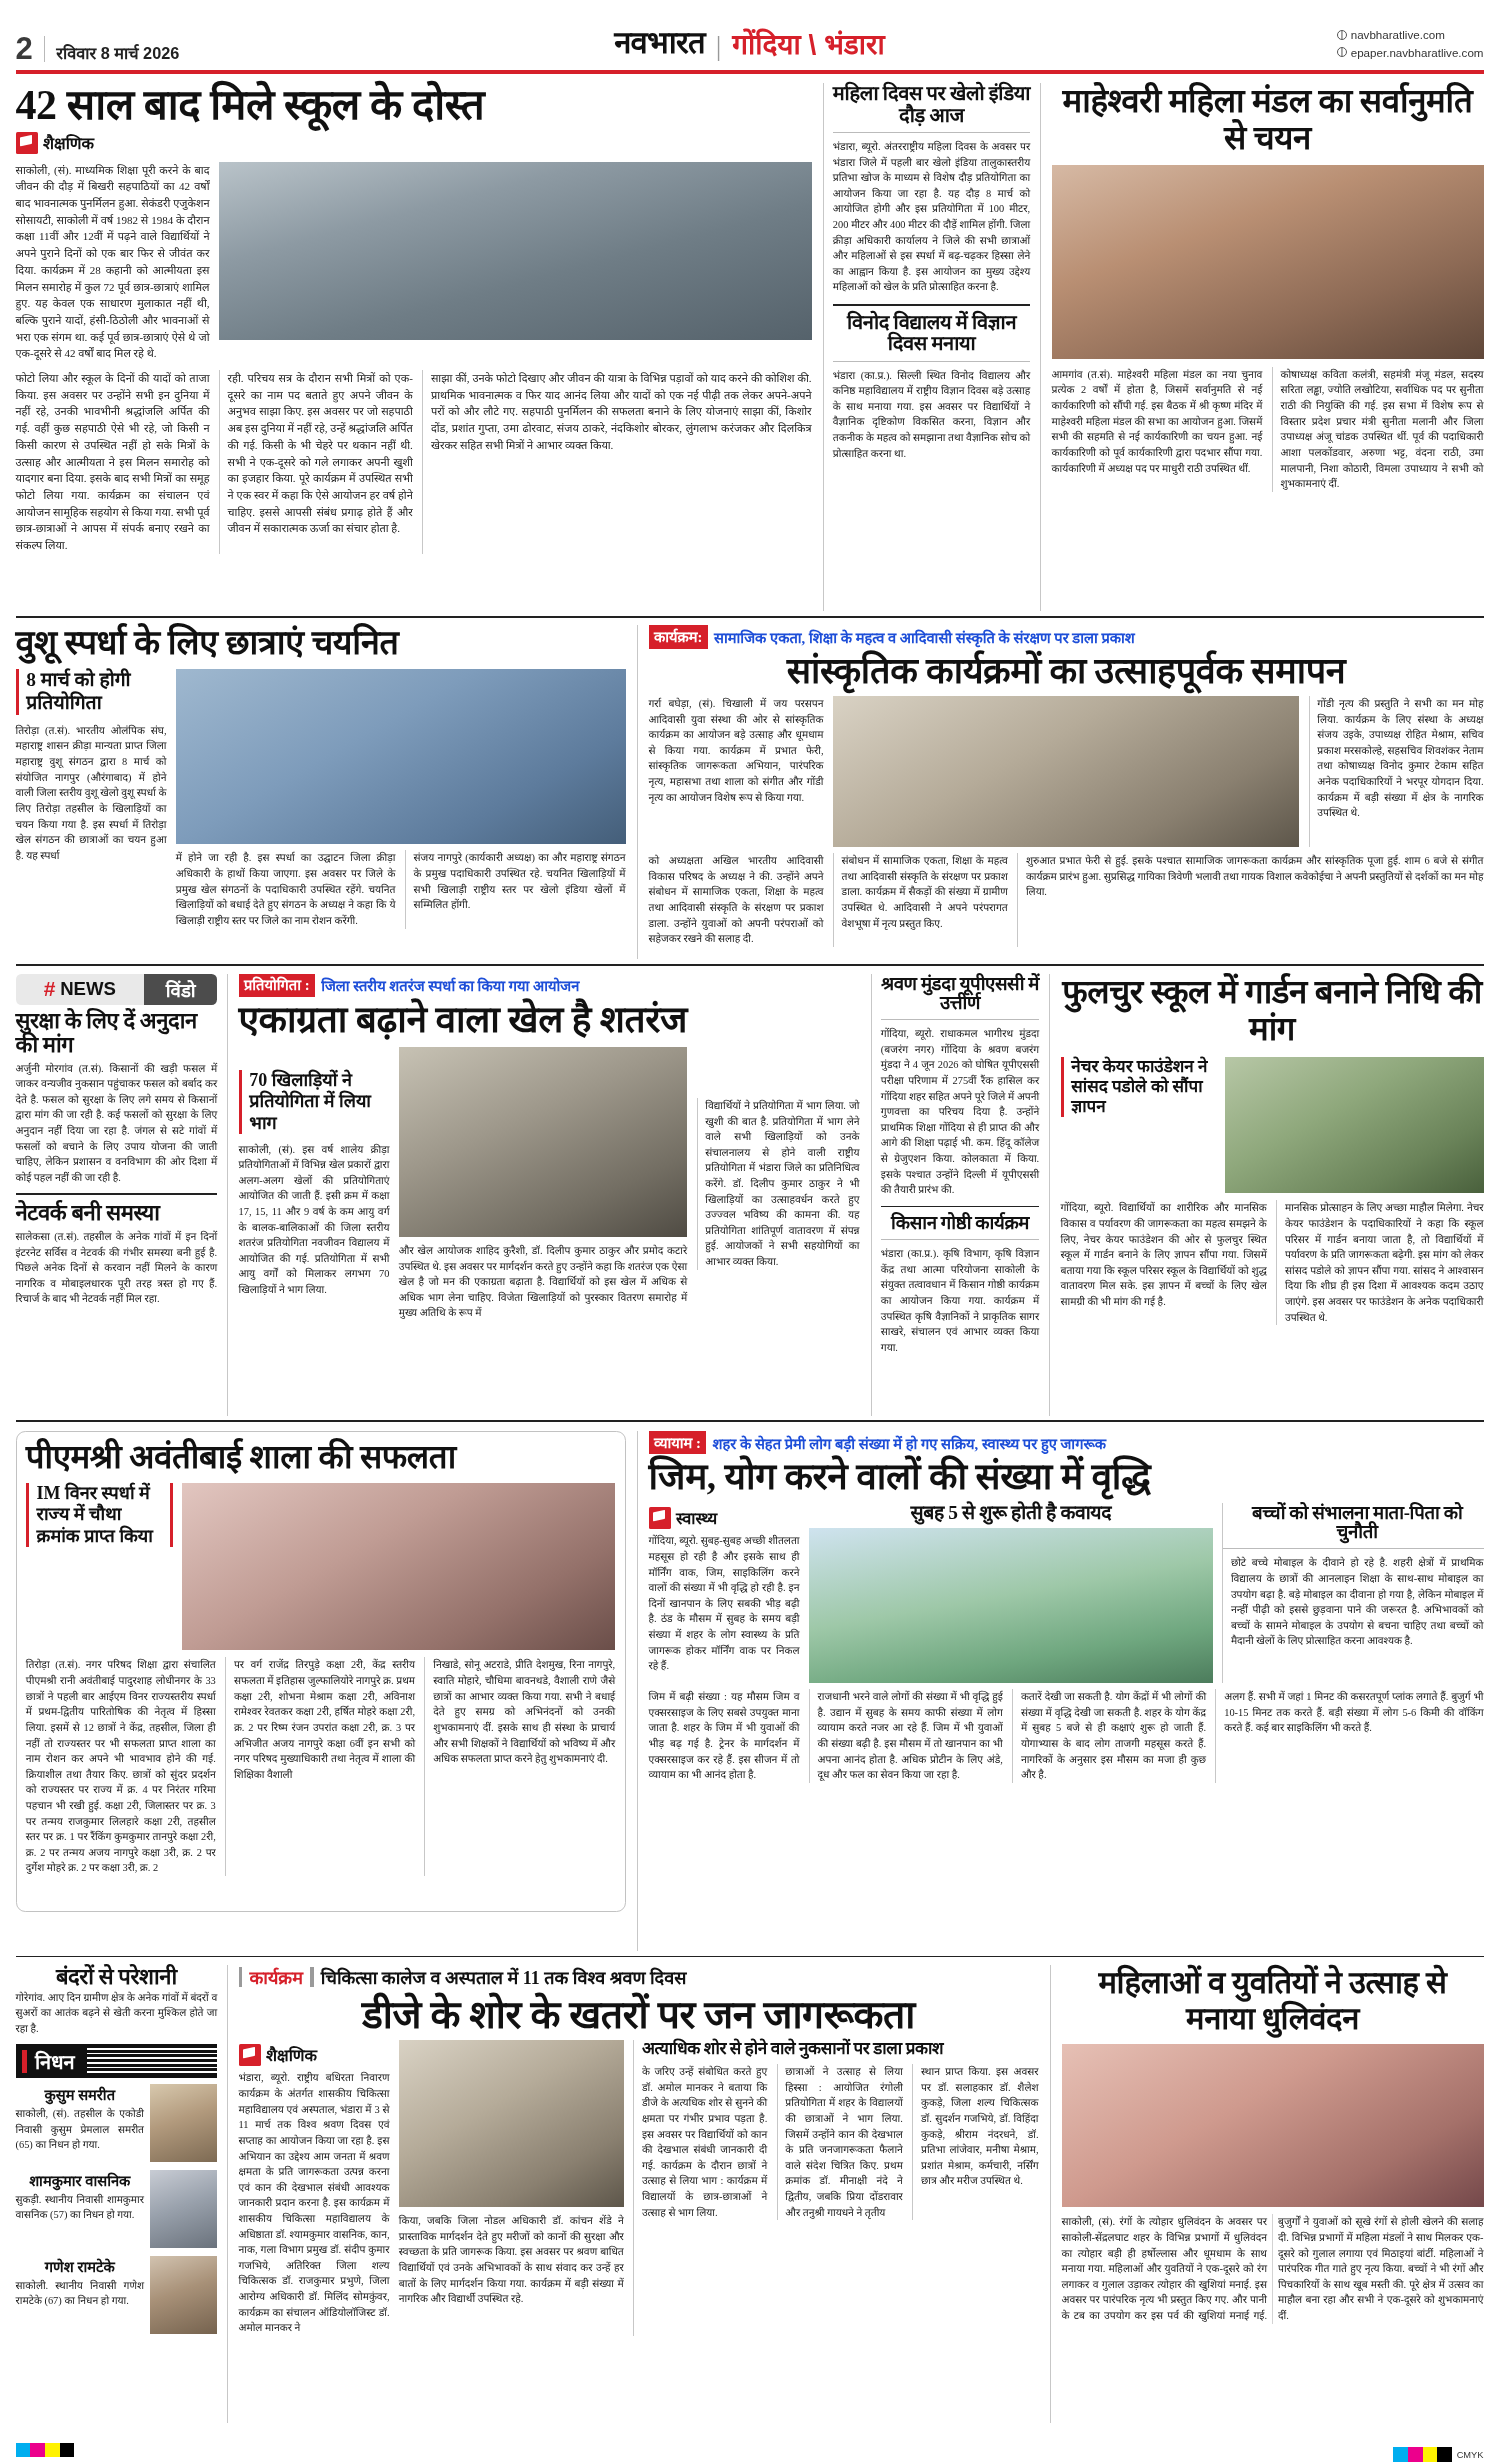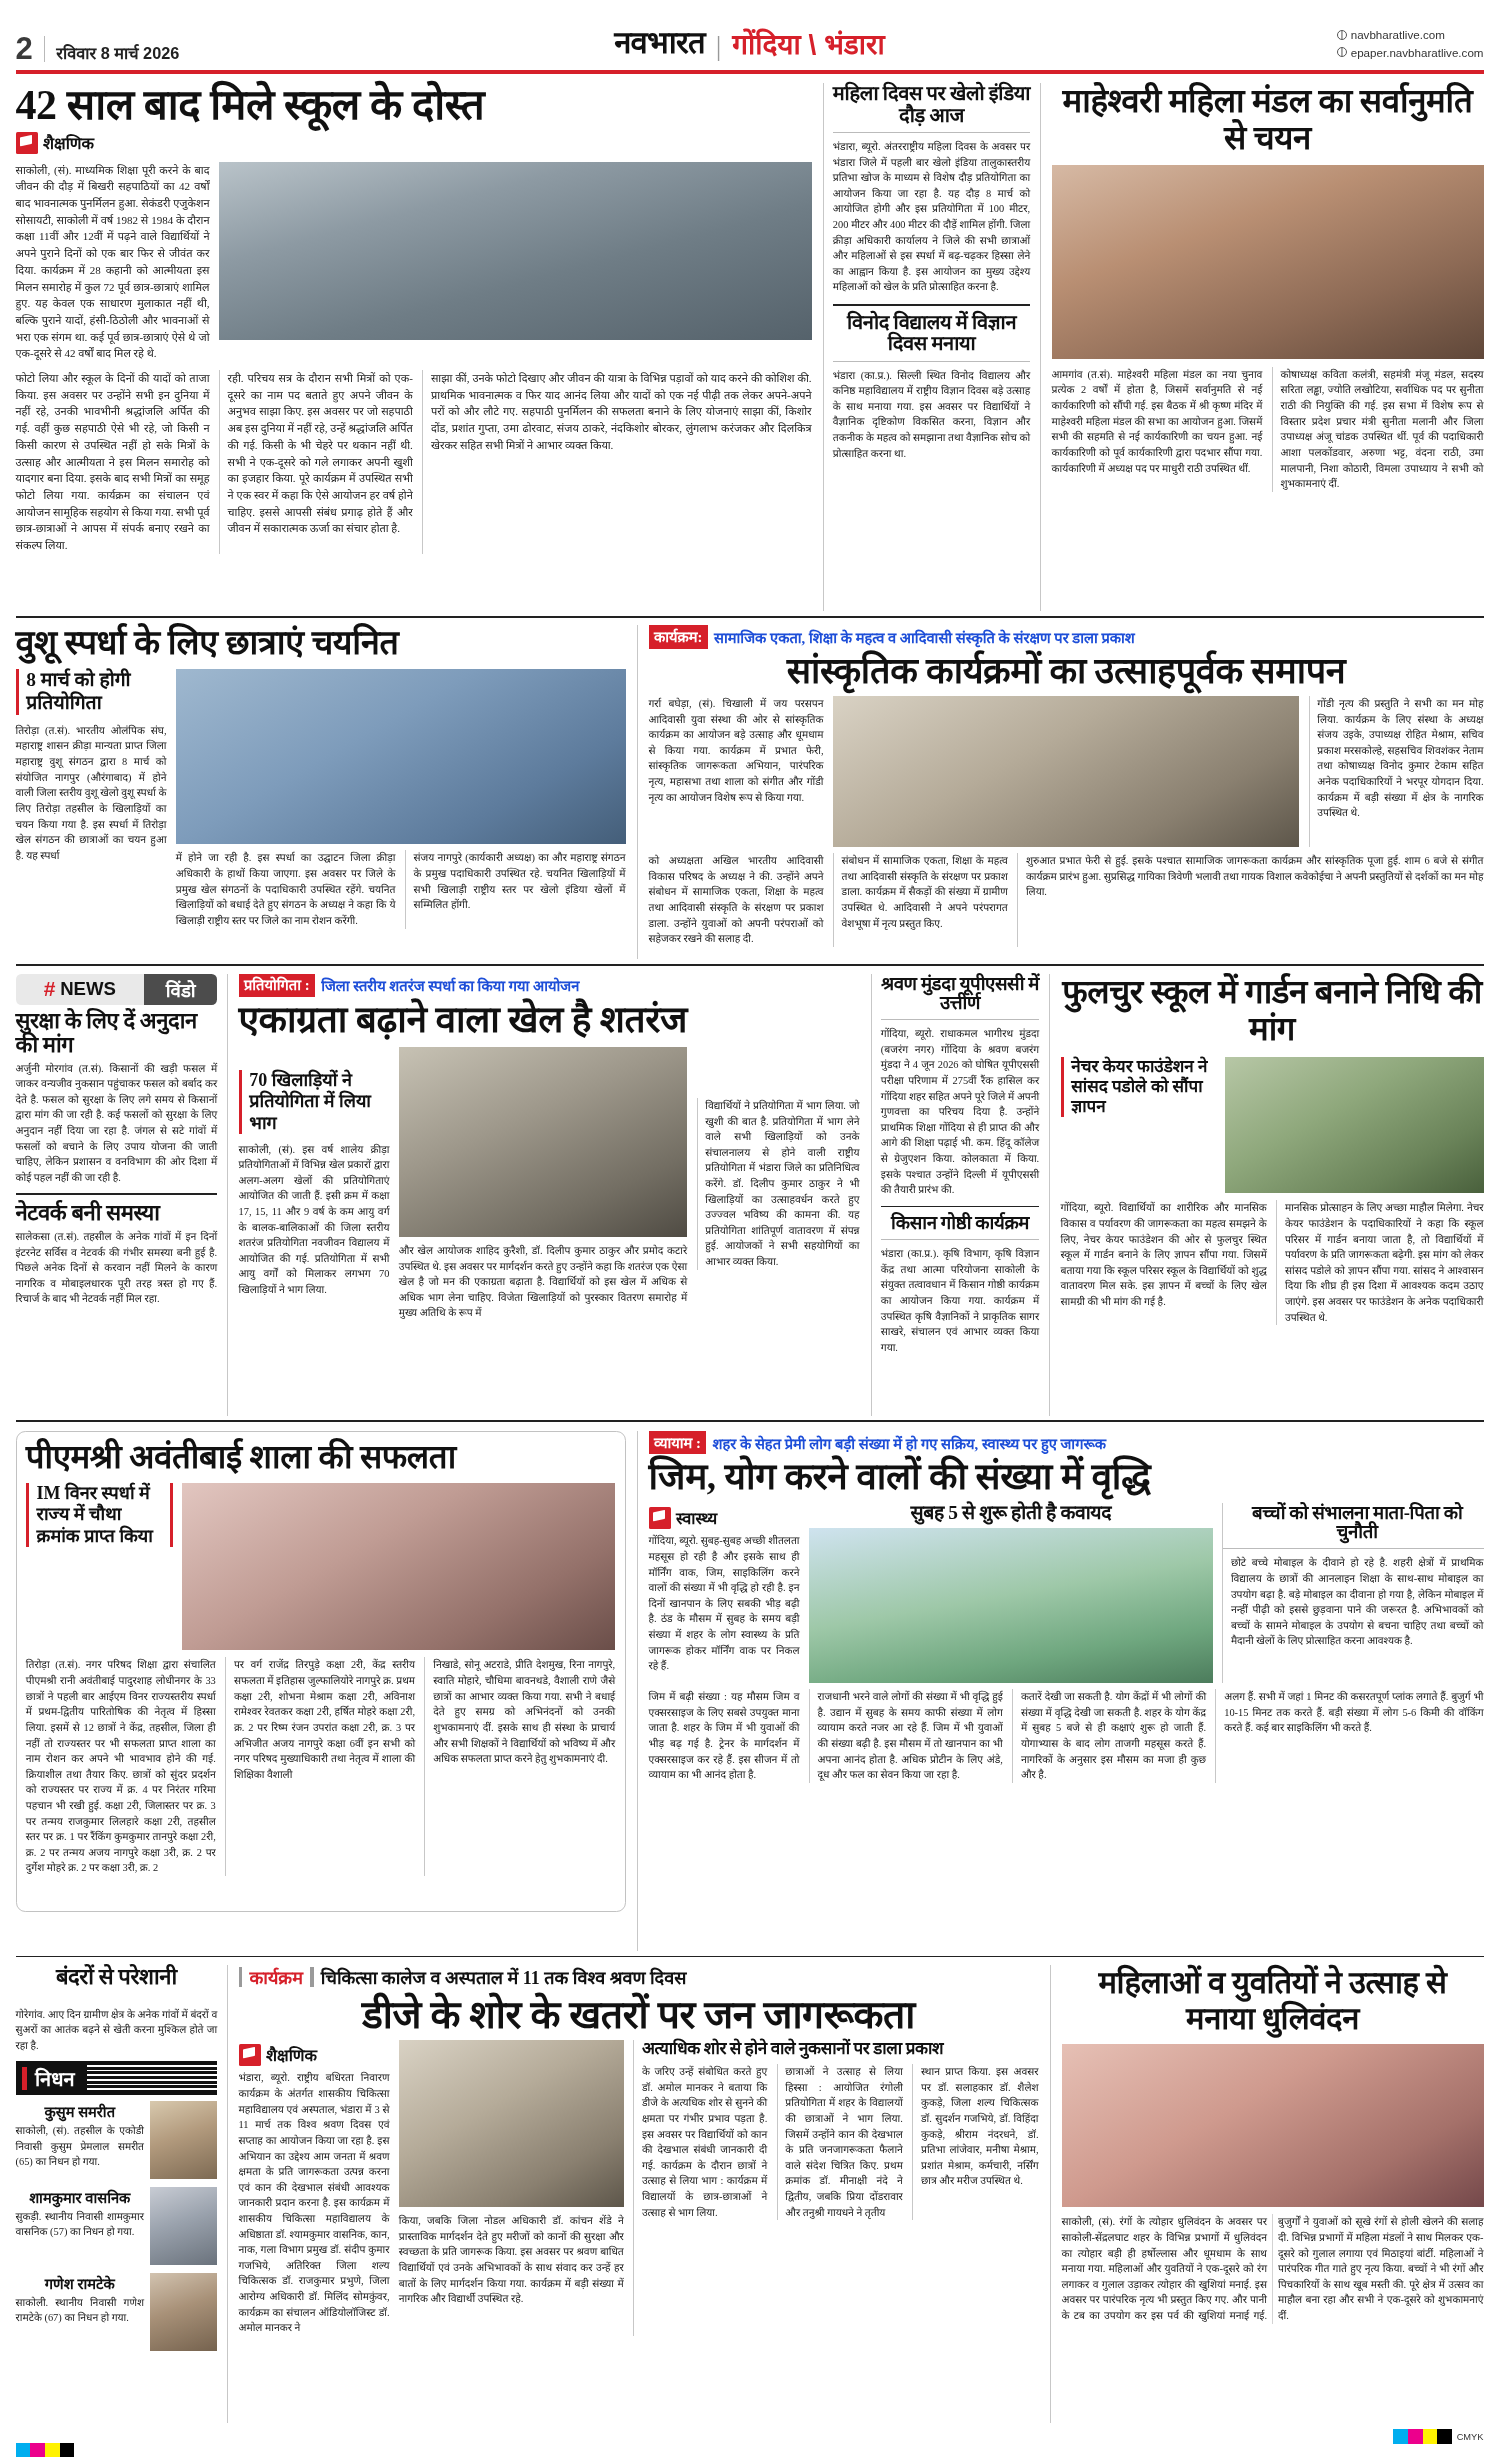--- a/index.html
+++ b/index.html
@@ -71,21 +71,21 @@
   .obit { display:flex; gap:6.2px; margin-bottom:7.8px; }
   .obit .nm { text-align:center; font-size:14.7px; font-weight:700; margin-bottom:1.6px; }
   .obit .ph { width:67px; height:78px; flex:0 0 auto; }
 
   .krm { display:flex; align-items:center; gap:7px; font-size:18px; font-weight:700; }
   .krm .bar { width:3.9px; height:20px; background:#9a9a9a; }
   .krm .red { color:#d6202a; font-weight:800; }
 
   .cmyk { position:absolute; left:15.5px; bottom:4.7px; display:flex; gap:0; }
   .cmyk span { width:14.7px; height:14.7px; display:block; }
-  .cmyk-r { position:absolute; right:15.5px; bottom:18px; display:flex; align-items:center; gap:4.7px; }
+  .cmyk-r { position:absolute; right:15.5px; bottom:0; display:flex; align-items:center; gap:4.7px; }
   .cmyk-r .lbl { font-size:9.3px; font-family:"Liberation Sans",sans-serif; color:#333; }
 
   
   .ph-group   { background:linear-gradient(165deg,#b9c3c9 0%,#8d9aa3 30%,#6f7d86 60%,#55626b 100%); }
   .ph-women   { background:linear-gradient(160deg,#d6b9a4 0%,#b98f73 35%,#8d6a55 70%,#5f4739 100%); }
   .ph-kids    { background:linear-gradient(150deg,#9fb8cf 0%,#7e9cbb 40%,#5d7b9c 75%,#445e79 100%); }
   .ph-chess   { background:linear-gradient(155deg,#c7c2b4 0%,#9d978a 40%,#736e63 75%,#4f4b43 100%); }
   .ph-garden  { background:linear-gradient(150deg,#b7c7a6 0%,#8fa87c 40%,#6a8359 75%,#49603c 100%); }
   .ph-school  { background:linear-gradient(150deg,#e2c6c0 0%,#c09c94 40%,#94716a 75%,#6a4e49 100%); }
   .ph-run     { background:linear-gradient(170deg,#cfe3ef 0%,#9ec8a8 45%,#6fa77f 75%,#4c7c5c 100%); }
@@ -373,21 +373,21 @@
       </div>
     </div>
   </div>
 
   <div class="rule-blk" style="margin-top:4.7px;"></div>
 
   <div style="display:flex; margin-top:7.8px; height:458px;">
 
     <div style="width:211px; padding-right:9.3px;">
       <div class="hl h-sm" style="text-align:center; font-size:22px;">बंदरों से परेशानी</div>
-      <div class="body-txt small" style="margin-top:18px;">गोरेगांव. आए दिन ग्रामीण क्षेत्र के अनेक गांवों में बंदरों व सुअरों का आतंक बढ़ने से खेती करना मुश्किल होते जा रहा है.</div>
+      <div class="body-txt small" style="margin-top:1px;">गोरेगांव. आए दिन ग्रामीण क्षेत्र के अनेक गांवों में बंदरों व सुअरों का आतंक बढ़ने से खेती करना मुश्किल होते जा रहा है.</div>
 
       <div class="nidhan-bar">
         <span class="bar"></span>
         <span class="t">निधन</span>
         <span class="stripes"></span>
       </div>
 
       <div>
         <div class="obit">
           <div style="flex:1;">

